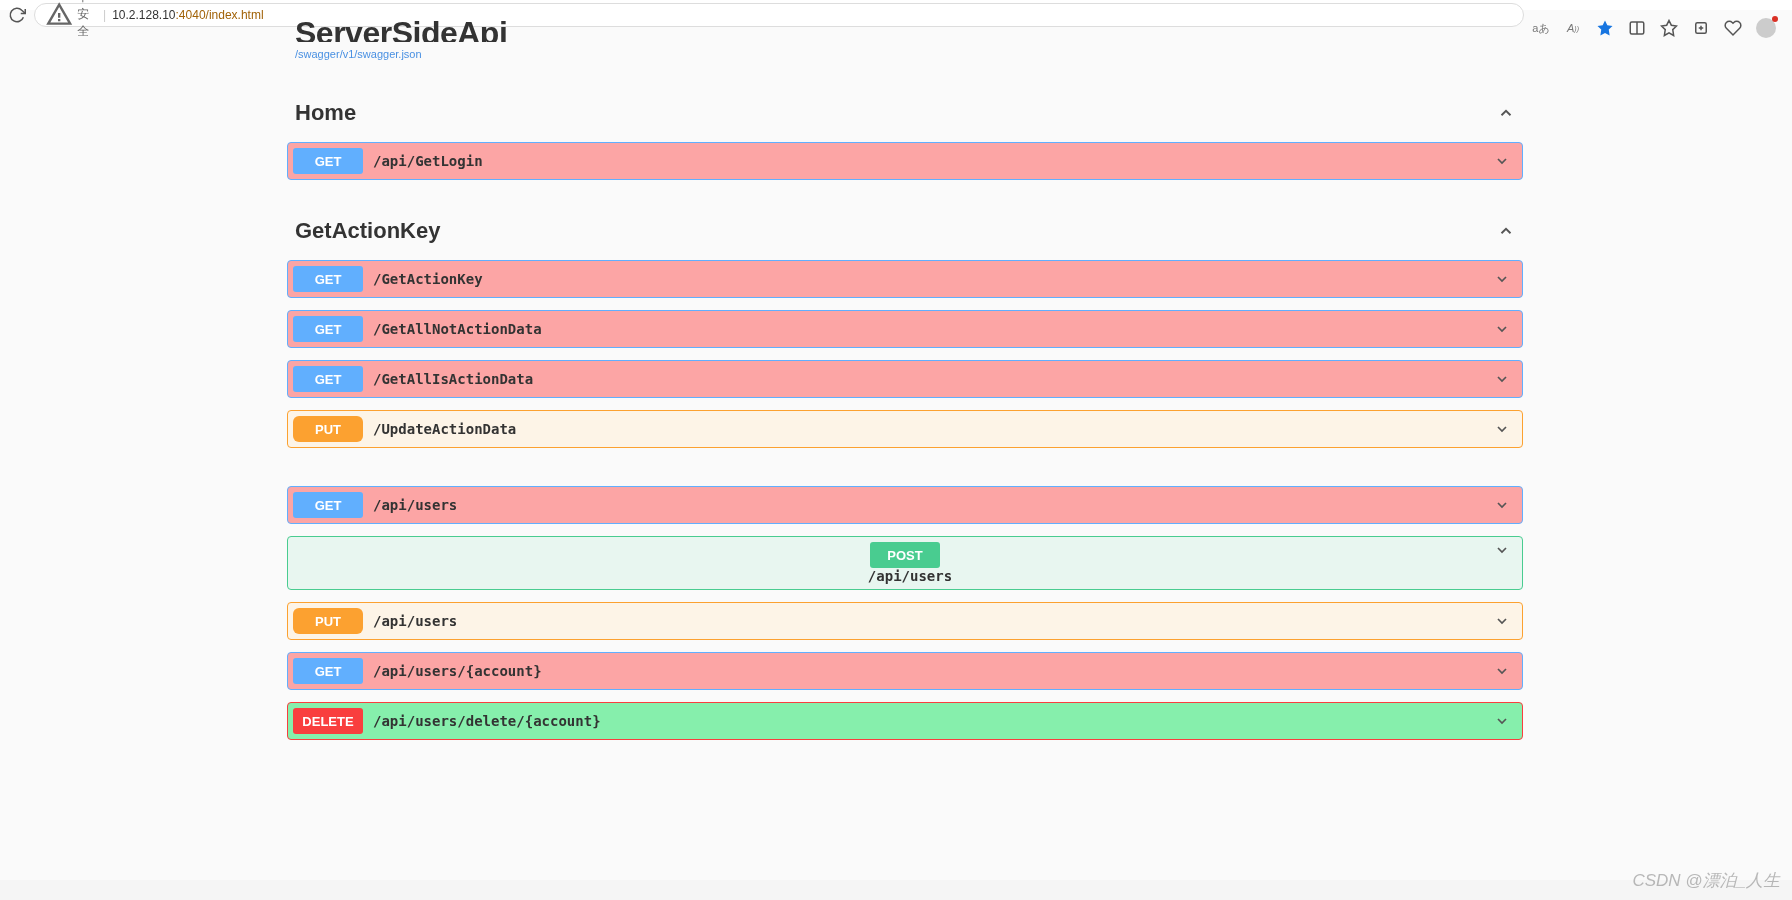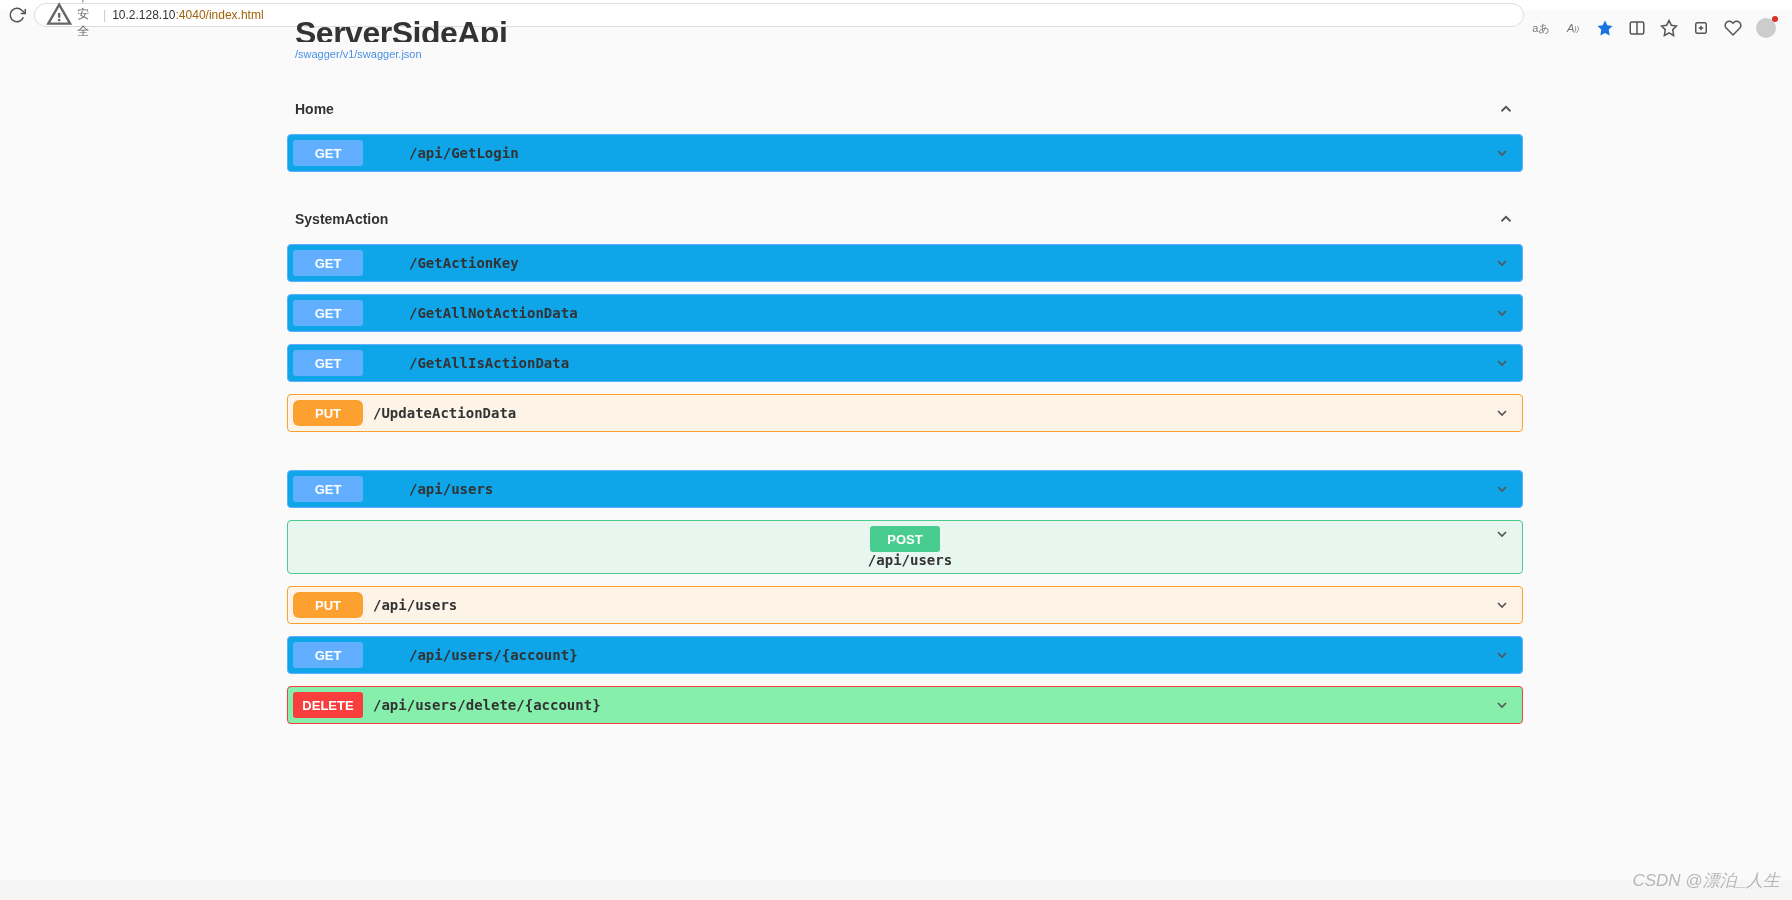--- a/index.html
+++ b/index.html
@@ -20,25 +20,25 @@
     
     
     .page { background: #fafafa; min-height: 870px; padding-left: 18px; }
     .container { width: 1236px; margin: 0 auto; padding-top: 0; }
     .header-cut { padding-left: 8px; }
     .api-title-cut { font-size: 32px; font-weight: 800; color: #333; letter-spacing: -0.5px; margin-top: -20px; overflow: hidden; height: 32px; display: flex; align-items: flex-end; }
     .json-link { color: #4990e2; font-size: 11px; margin-top: 6px; display: inline-block; }
     
     .section { margin-top: 38px; }
     .section-head { display: flex; align-items: center; justify-content: space-between; padding: 0 8px 4px 8px; cursor: pointer; }
-    .section-title { font-size: 14px; font-weight: 700; color: #333; }
+    .section-title { font-size: 22px; font-weight: 700; color: #333; }
     .chev { width: 18px; height: 18px; color: #555; }
     
     .op { margin-top: 12px; border-radius: 4px; display: flex; align-items: center; padding: 5px; cursor: pointer; position: relative; }
-    .op.get { background: #0ea5e9; border: 1px solid #61affe; gap: 36px; }
+    .op.get { background: #fca5a5; border: 1px solid #61affe; }
     .op.put { background: #fdf4e7; border: 1px solid #fca130; }
     .op.post { background: #e8f6f0; border: 1px solid #49cc90; flex-direction: column; }
     .op.delete { background: #86efac; border: 1px solid #f93e3e; }
     
     .method { width: 70px; height: 26px; border-radius: 3px; color: #fff; font-size: 13px; font-weight: 700; display: flex; align-items: center; justify-content: center; flex-shrink: 0; }
     .method.get { background: #61affe; }
     .method.put { background: #fca130; border-radius: 6px; }
     .method.post { background: #49cc90; }
     .method.delete { background: #f93e3e; }
     
@@ -123,21 +123,21 @@
           <div class="op get">
             <div class="method get">GET</div>
             <div class="path">/api/GetLogin</div>
             <div class="op-chev"><svg viewBox="0 0 24 24" fill="none" stroke="currentColor" stroke-width="2.5">
                 <polyline points="6 9 12 15 18 9"></polyline>
               </svg></div>
           </div>
         </div>
         <div class="section">
           <div class="section-head">
-            <div class="section-title">SystemAction</div>
+            <div class="section-title">GetActionKey</div>
             <div class="chev"><svg viewBox="0 0 24 24" fill="none" stroke="currentColor" stroke-width="2.5">
                 <polyline points="18 15 12 9 6 15"></polyline>
               </svg></div>
           </div>
           <div class="op get">
             <div class="method get">GET</div>
             <div class="path">/GetActionKey</div>
             <div class="op-chev"><svg viewBox="0 0 24 24" fill="none" stroke="currentColor" stroke-width="2.5">
                 <polyline points="6 9 12 15 18 9"></polyline>
               </svg></div>

